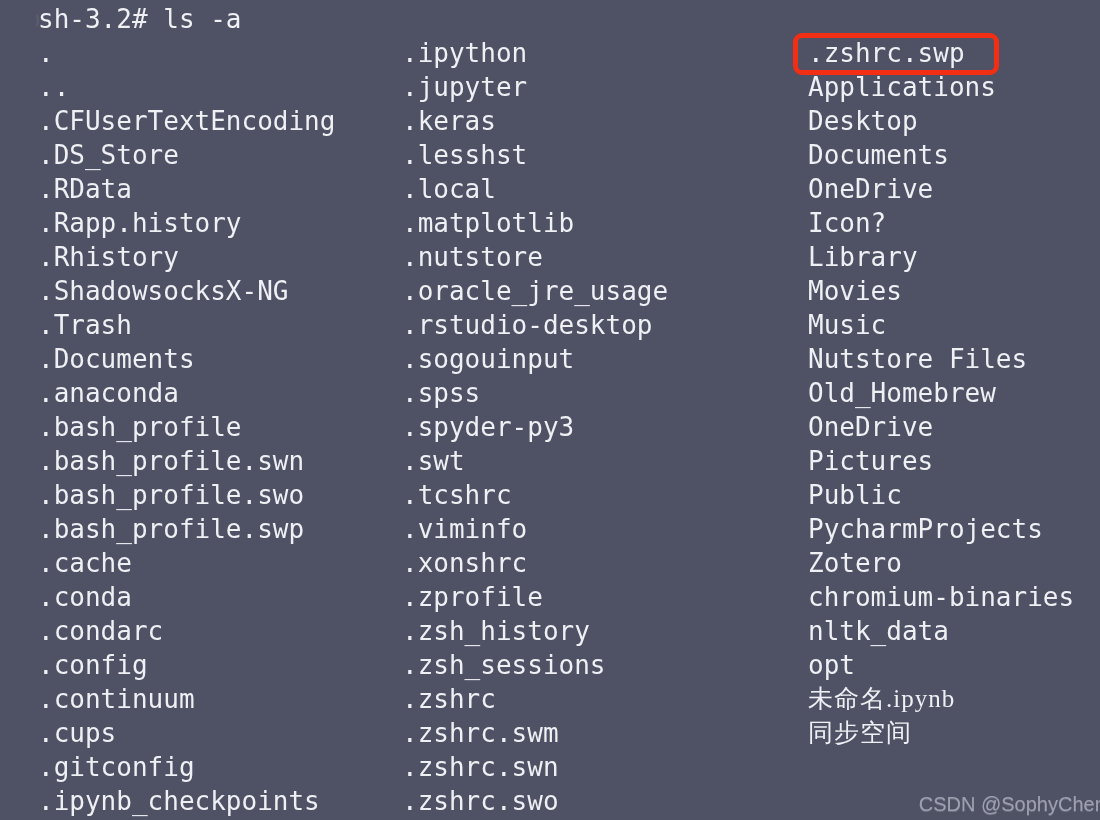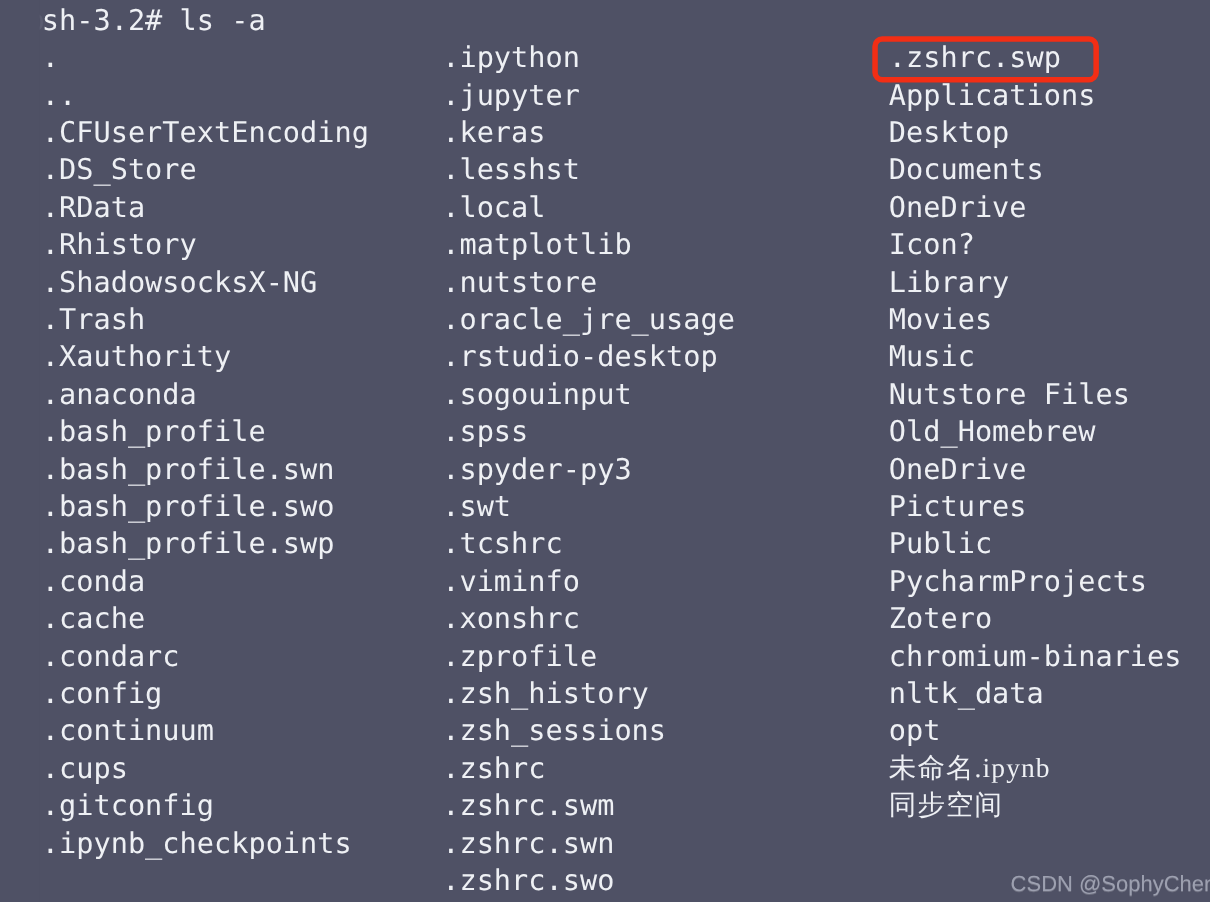--- a/index.html
+++ b/index.html
@@ -99,31 +99,32 @@
 
   <div class="prompt-line">sh-3.2# ls -a</div>
 
   <div class="columns">
     <div class="col col-1">
         <div class="entry">.</div>
         <div class="entry">..</div>
         <div class="entry">.CFUserTextEncoding</div>
         <div class="entry">.DS_Store</div>
         <div class="entry">.RData</div>
+        <div class="entry">.Rapp.history</div>
         <div class="entry">.Rhistory</div>
         <div class="entry">.ShadowsocksX-NG</div>
         <div class="entry">.Trash</div>
-        <div class="entry">.Xauthority</div>
+        <div class="entry">.Documents</div>
         <div class="entry">.anaconda</div>
         <div class="entry">.bash_profile</div>
         <div class="entry">.bash_profile.swn</div>
         <div class="entry">.bash_profile.swo</div>
         <div class="entry">.bash_profile.swp</div>
+        <div class="entry">.cache</div>
         <div class="entry">.conda</div>
-        <div class="entry">.cache</div>
         <div class="entry">.condarc</div>
         <div class="entry">.config</div>
         <div class="entry">.continuum</div>
         <div class="entry">.cups</div>
         <div class="entry">.gitconfig</div>
         <div class="entry">.ipynb_checkpoints</div>
       </div>
     <div class="col col-2">
         <div class="entry">.ipython</div>
         <div class="entry">.jupyter</div>

